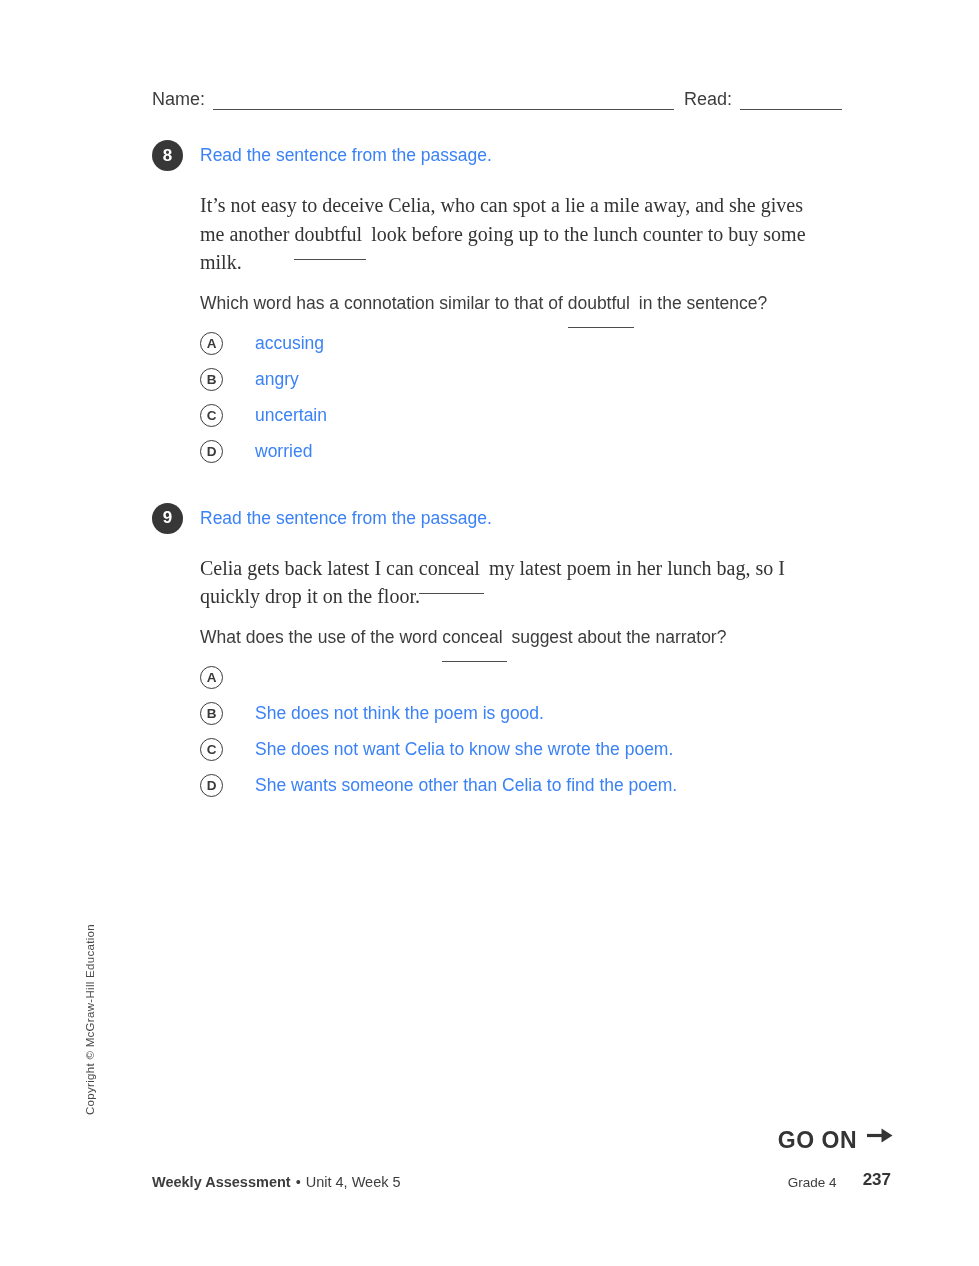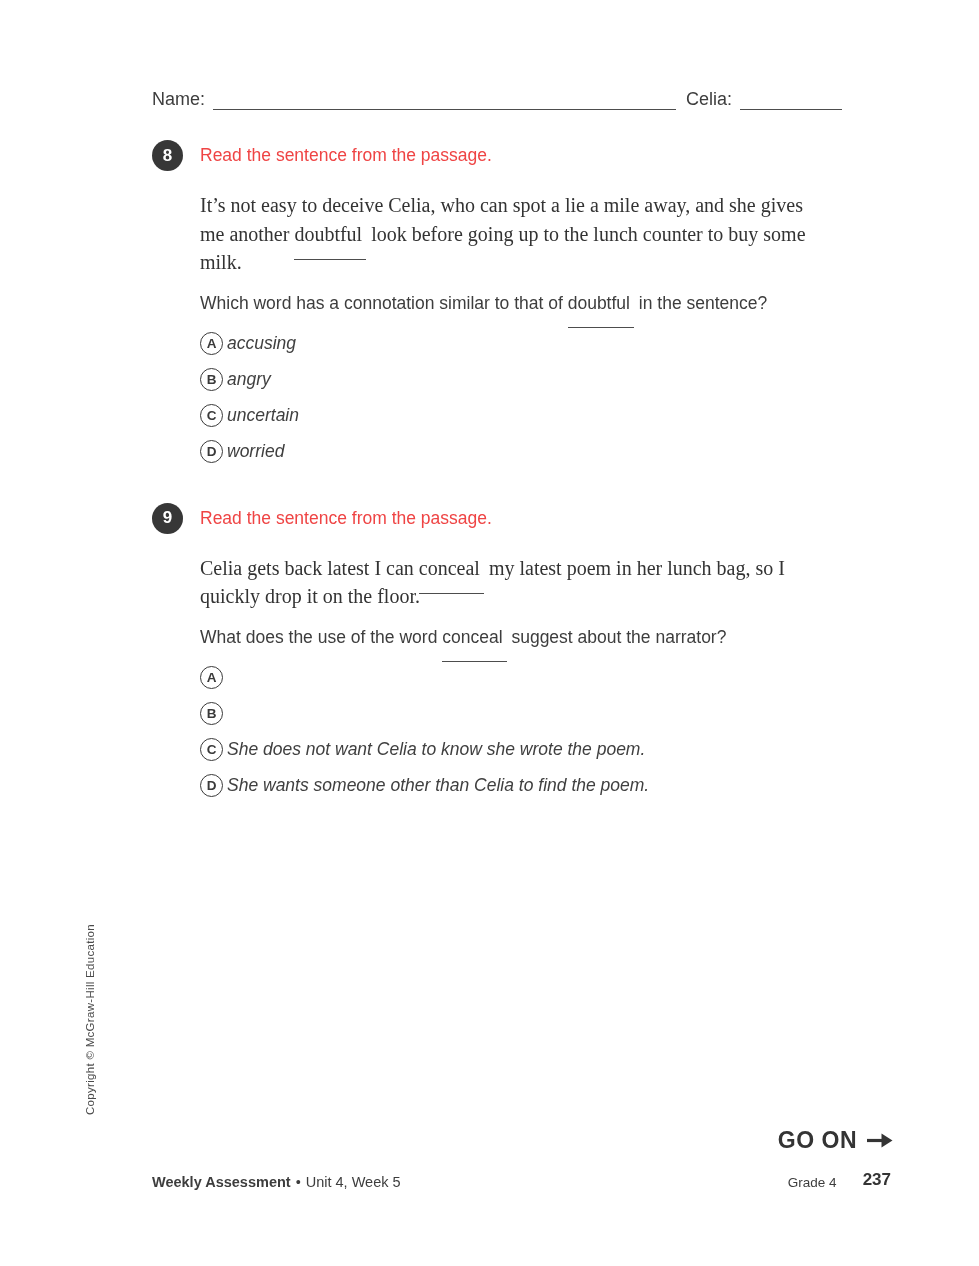--- a/index.html
+++ b/index.html
@@ -47,21 +47,21 @@
     background: #373737;
     color: #ffffff;
     font-weight: bold;
     font-size: 17px;
     display: flex; align-items: center; justify-content: center;
     flex: 0 0 auto;
   }
   .prompt {
     margin-left: 17px;
     font-size: 17.5px;
-    color: #ef4444;
+    color: #3b82f6;
   }
   .q-body { margin-left: 48px; }
 
   .passage {
     margin-top: 20px;
     font-family: "Liberation Serif", serif;
     font-size: 20px;
     line-height: 28.5px;
     color: #333333;
     max-width: 618px;
@@ -90,24 +90,23 @@
     width: 23px; height: 23px;
     border: 1.8px solid #3a3a3a;
     border-radius: 50%;
     display: flex; align-items: center; justify-content: center;
     font-weight: bold;
     font-size: 13.5px;
     color: #3a3a3a;
     flex: 0 0 auto;
   }
   .choice-label {
-    margin-left: 4px;
+    margin-left: 32px;
     font-size: 17.5px;
-    color: #404040;
-    font-style: italic;
+    color: #3b82f6;
   }
 
   
   .copyright-vertical {
     position: absolute;
     left: 84px;
     top: 1115px;
     transform: rotate(-90deg);
     transform-origin: 0 0;
     font-size: 11.5px;
@@ -115,21 +114,20 @@
     color: #4a4a4a;
     white-space: nowrap;
   }
 
   
   .go-on {
     position: absolute;
     right: 86px;
     top: 1127px;
     display: flex;
-    align-items: center;
     font-weight: bold;
     font-size: 23px;
     letter-spacing: 0.5px;
     color: #343434;
   }
   .go-on svg { margin-left: 9px; display: block; }
 
   
   .footer {
     position: absolute;
@@ -150,21 +148,21 @@
 </head>
 <body>
 
 <div class="page">
 
   <div class="content">
 
     <div class="name-date-row">
       <span class="nd-label">Name:</span>
       <span class="write-line name-line"></span>
-      <span class="nd-label">Celia:</span>
+      <span class="nd-label">Read:</span>
       <span class="write-line date-line"></span>
     </div>
 
     <section class="question">
       <div class="q-header">
         <div class="badge">8</div>
         <div class="prompt">Read the sentence from the passage.</div>
       </div>
       <div class="q-body">
         <p class="passage"><span>It’s not easy to deceive Celia, who can spot a lie a mile away, and she gives me another </span><span class="u-word">doubtful</span><span> look before going up to the lunch counter to buy some milk.</span></p>
@@ -197,20 +195,21 @@
       </div>
       <div class="q-body">
         <p class="passage"><span>Celia gets back latest I can </span><span class="u-word">conceal</span><span> my latest poem in her lunch bag, so I quickly drop it on the floor.</span></p>
         <p class="stem"><span>What does the use of the word </span><span class="u-word">conceal</span><span> suggest about the narrator?</span></p>
         <div class="choices">
           <div class="choice-row">
             <span class="choice-circle">A</span>
           </div>
           <div class="choice-row">
             <span class="choice-circle">B</span>
+            <span class="choice-label">She does not think the poem is good.</span>
           </div>
           <div class="choice-row">
             <span class="choice-circle">C</span>
             <span class="choice-label">She does not want Celia to know she wrote the poem.</span>
           </div>
           <div class="choice-row">
             <span class="choice-circle">D</span>
             <span class="choice-label">She wants someone other than Celia to find the poem.</span>
           </div>
         </div>

